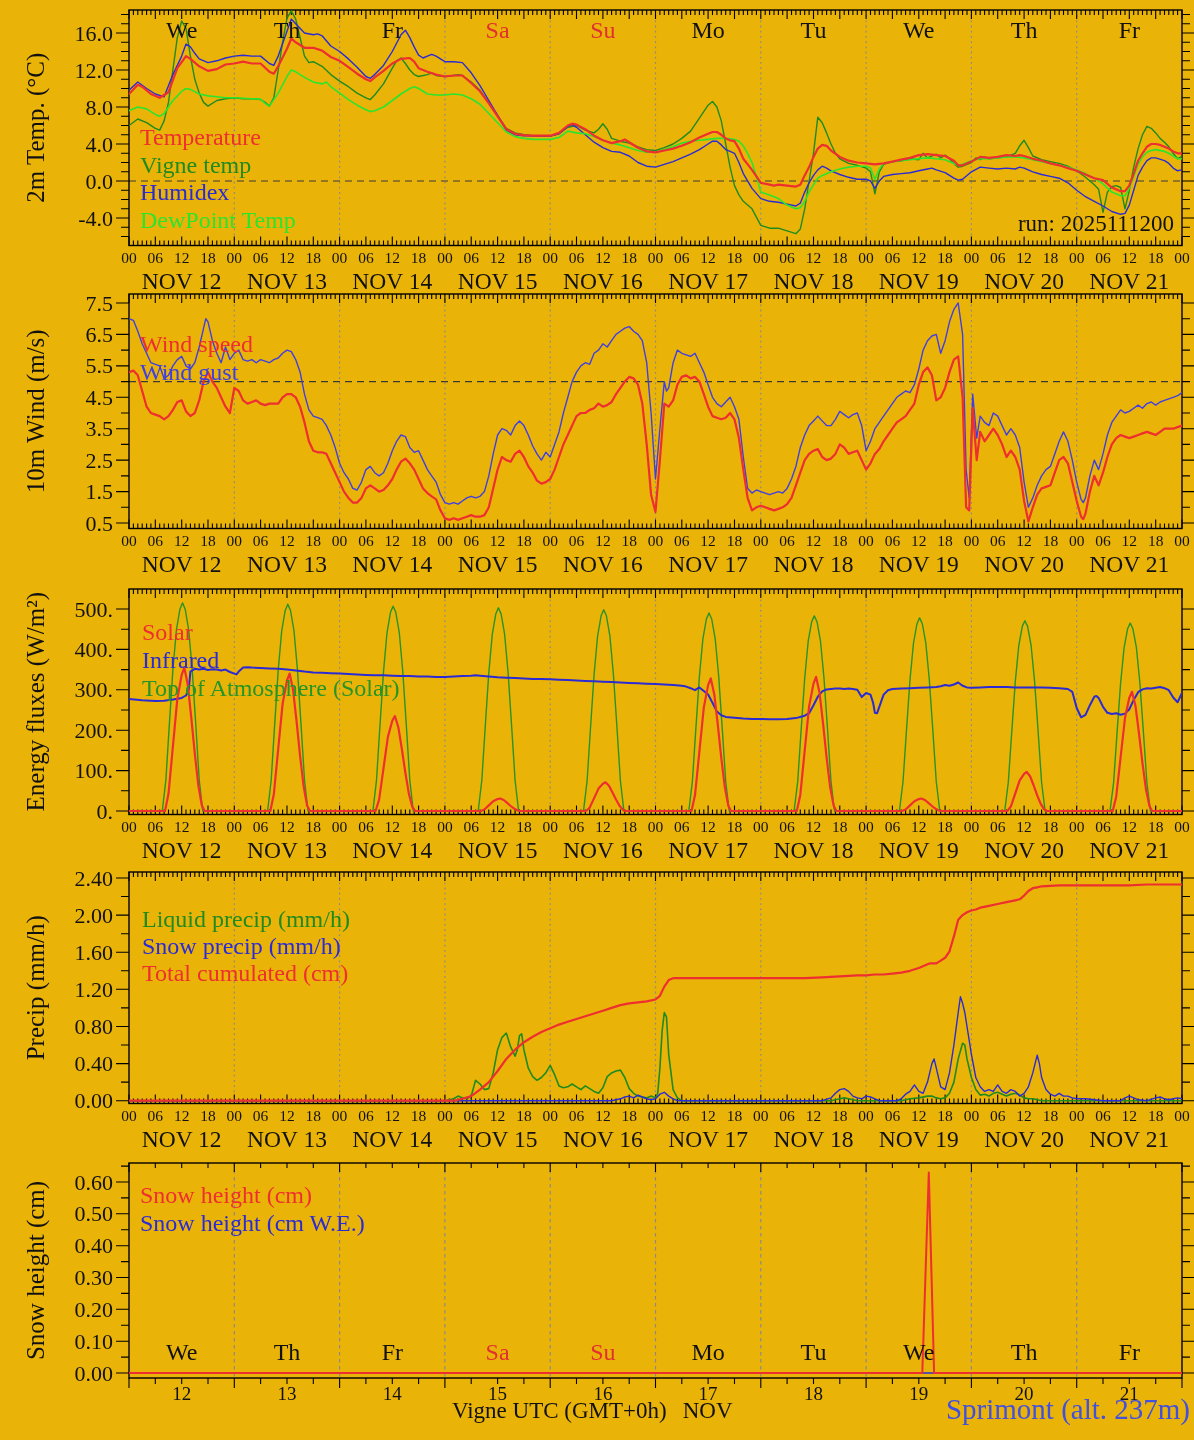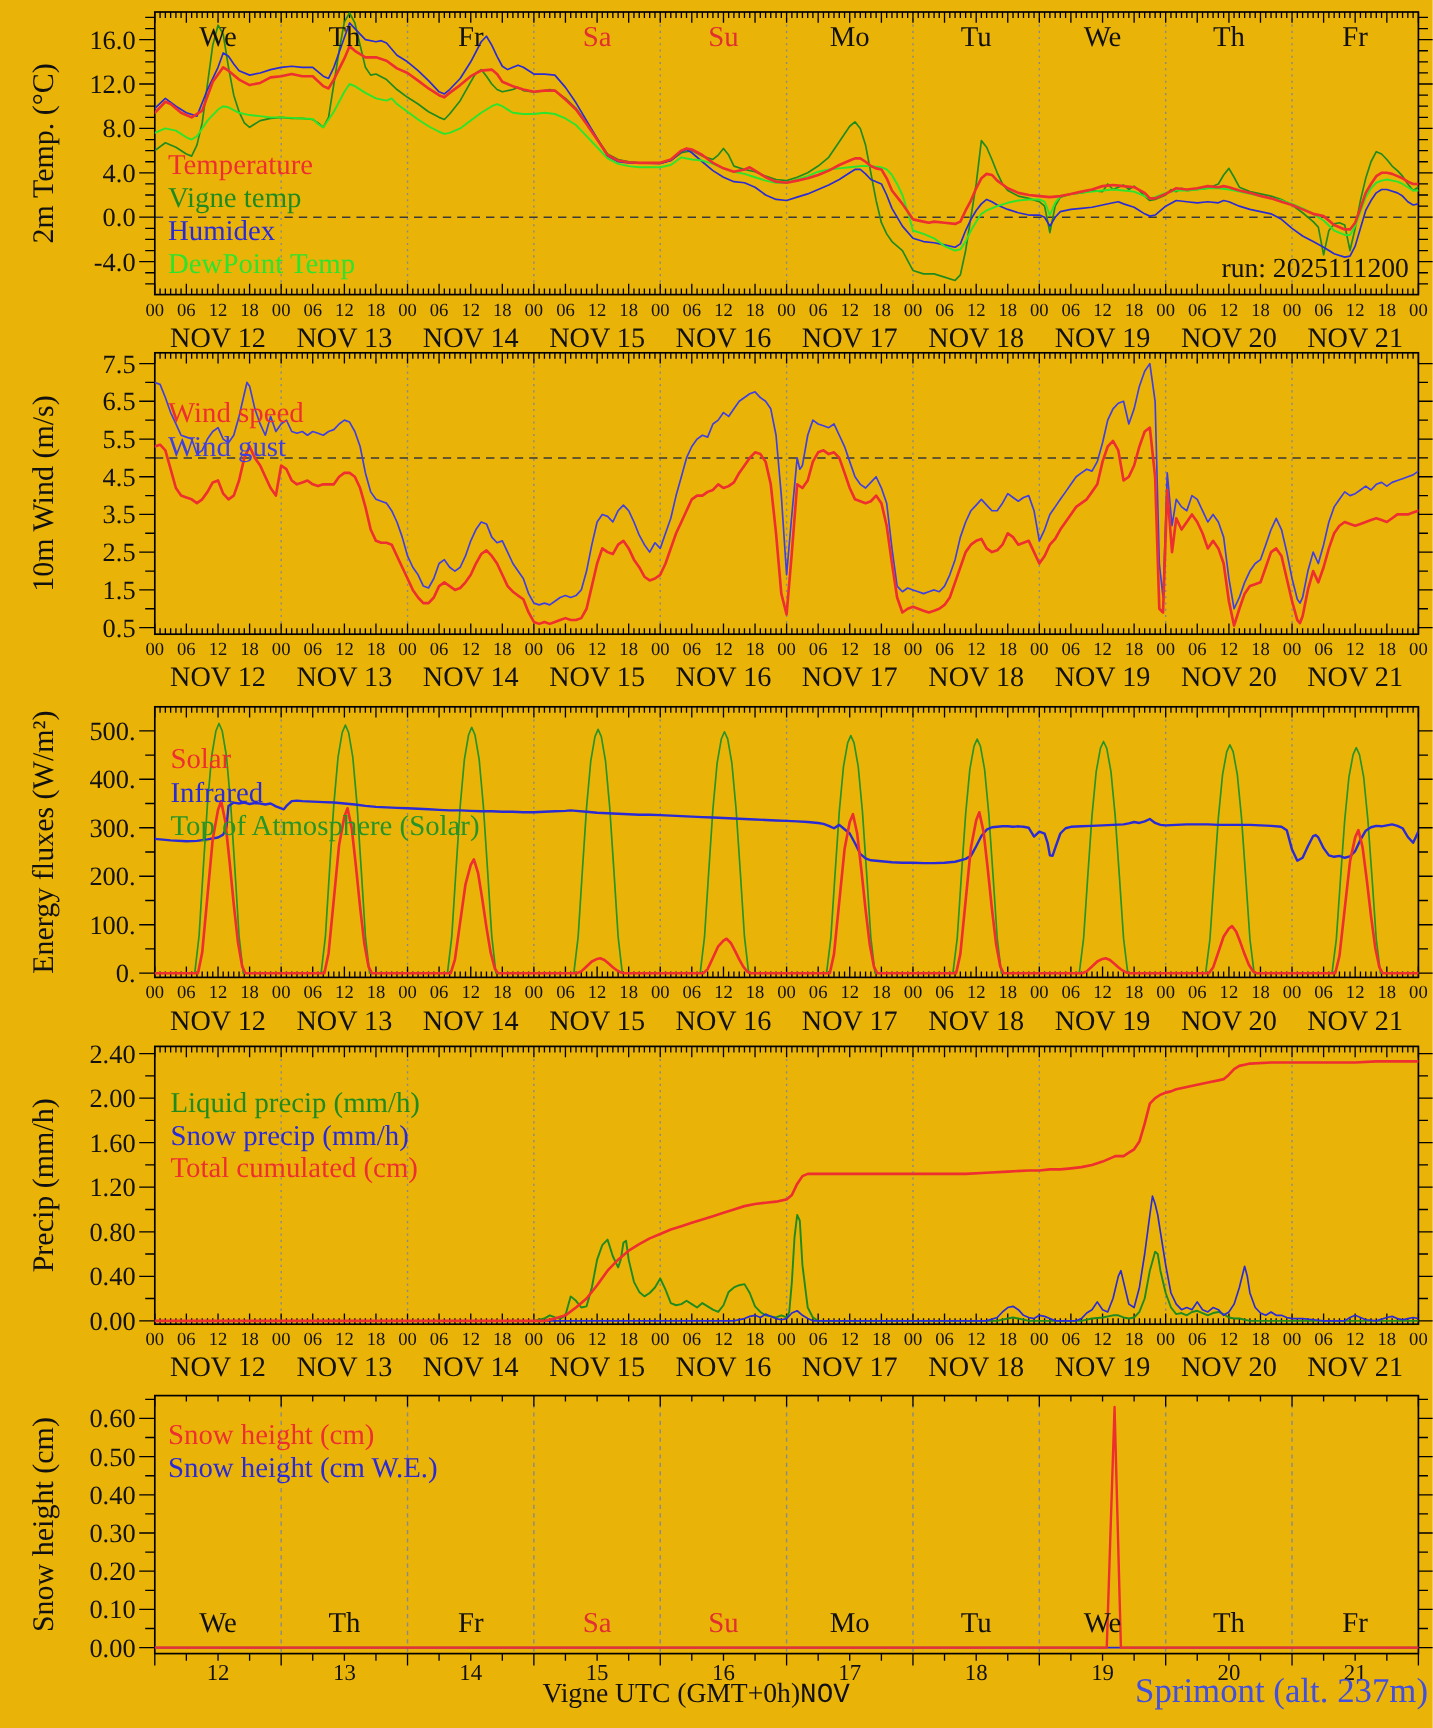--- a/index.html
+++ b/index.html
@@ -1,21 +1,21 @@
 <!DOCTYPE html>
 <html><head>
 <meta charset="utf-8">
 <style>
   html,body{margin:0;padding:0;background:#ffffff;}
   .page{position:relative;width:1194px;height:1440px;background:#eab308;overflow:hidden;
         font-family:"Liberation Serif","DejaVu Serif",serif;}
   svg{position:absolute;left:0;top:0;}
   .footer-left{position:absolute;left:3px;top:1391px;color:#ee2222;font-size:20px;line-height:24px;white-space:pre;}
   .time-label{position:absolute;left:452px;top:1398px;color:#111;font-size:23px;white-space:pre;}
-  .time-label .mon{margin-left:0;font-family:Liberation Mono, monospace;}
+  .time-label .mon{margin-left:16px;}
   .station{position:absolute;right:4px;top:1393px;color:#4350dd;font-size:29px;}
 </style>
 </head>
 <body>
 
 <div class="page">
   <svg id="chart" width="1194" height="1440" viewBox="0 0 1194 1440">
       <line x1="234.3" y1="10" x2="234.3" y2="245.5" stroke="#8a8a8a" stroke-width="1.2" stroke-dasharray="1.8 3.4"></line>
       <line x1="339.6" y1="10" x2="339.6" y2="245.5" stroke="#8a8a8a" stroke-width="1.2" stroke-dasharray="1.8 3.4"></line>
       <line x1="444.9" y1="10" x2="444.9" y2="245.5" stroke="#8a8a8a" stroke-width="1.2" stroke-dasharray="1.8 3.4"></line>

